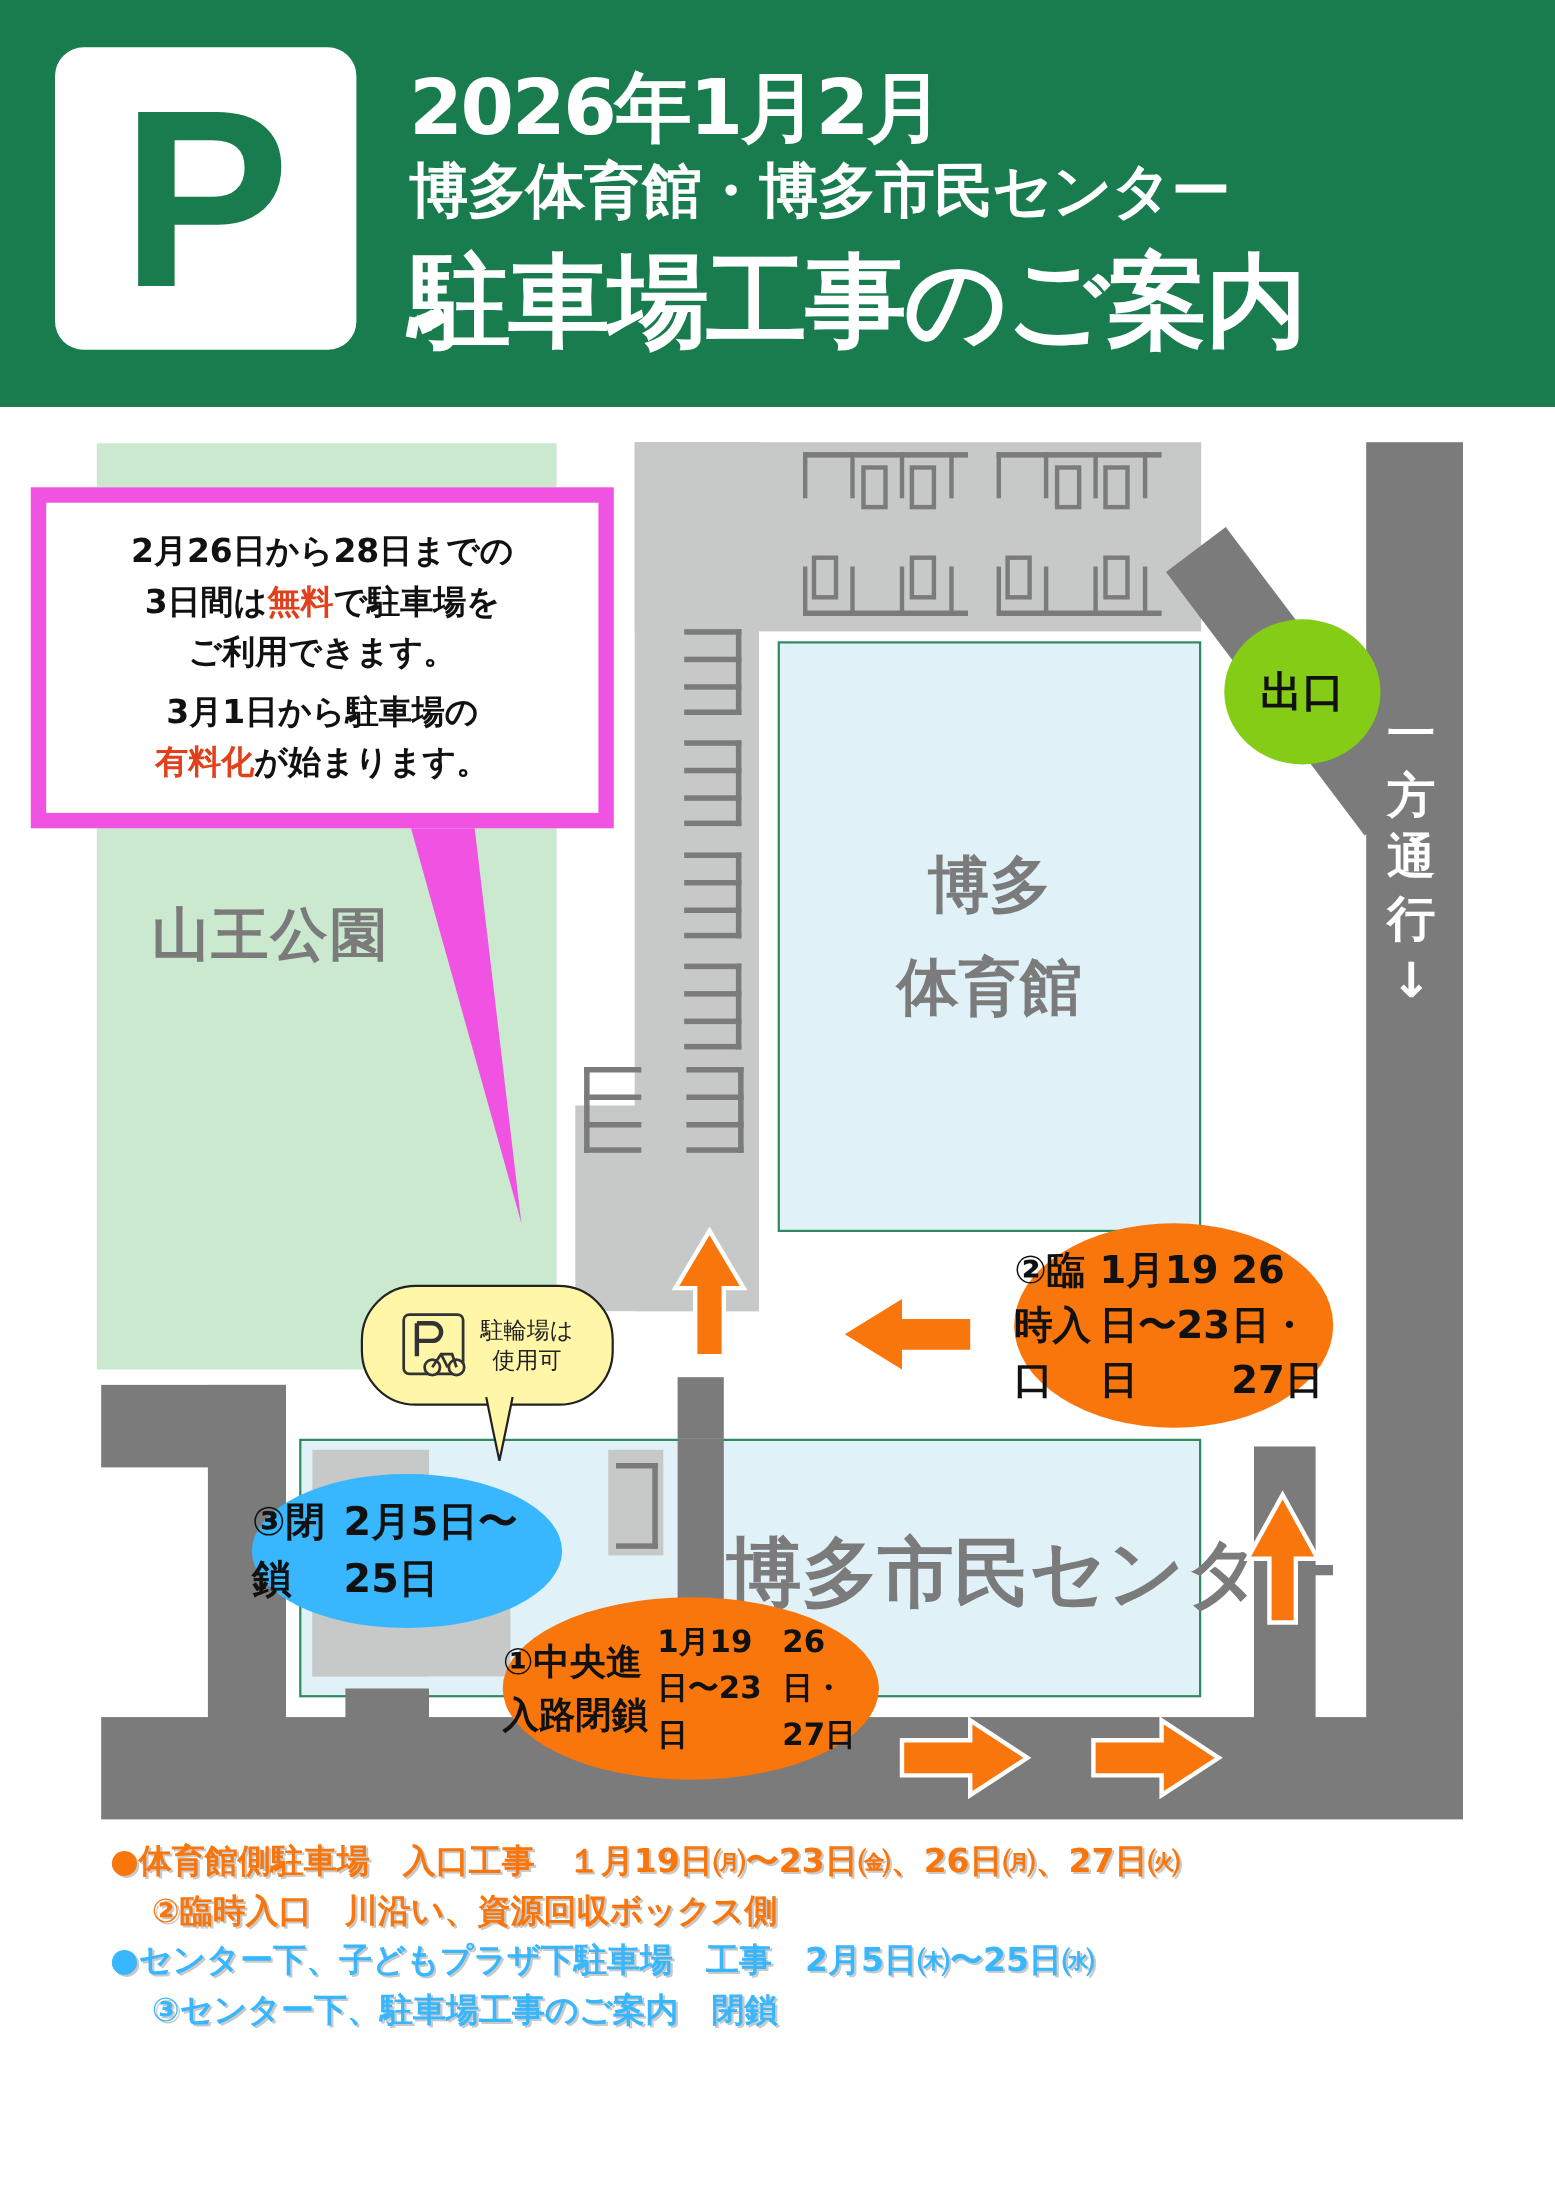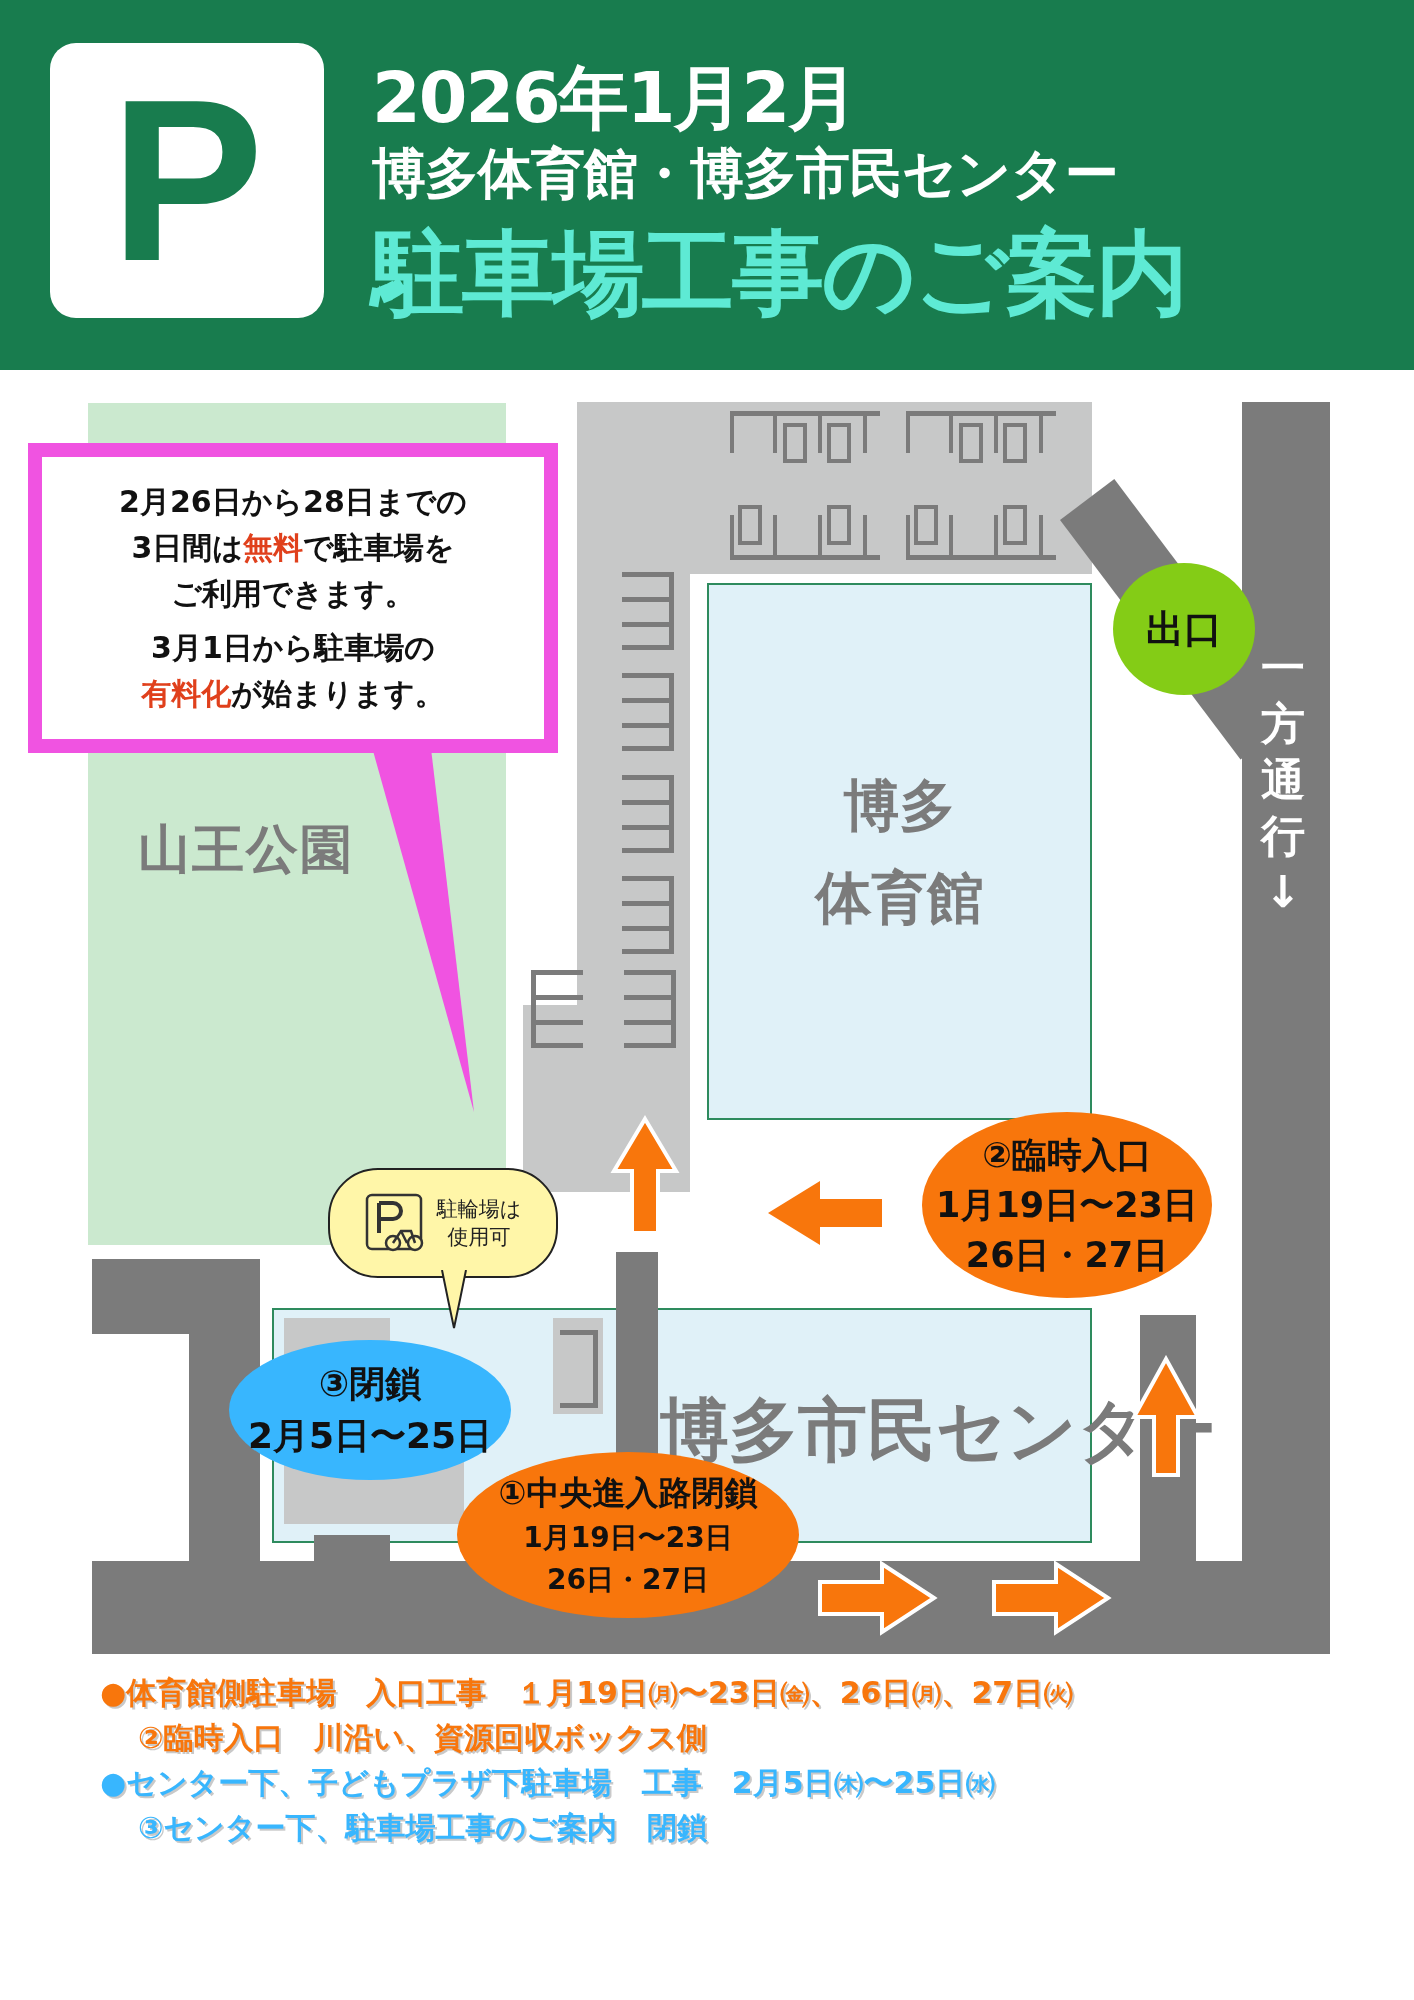--- a/index.html
+++ b/index.html
@@ -7,42 +7,42 @@
          font-family: "DejaVu Sans", "Liberation Sans", sans-serif; font-weight: bold; }
   .abs { position: absolute; }
 
   
   .header { left: 0; top: 0; width: 1414px; height: 370px; background: #187c4e; }
   .p-badge { left: 50px; top: 43px; width: 274px; height: 275px; background: #fff; border-radius: 26px; }
   .p-letter { left: 0; top: 0; width: 274px; height: 275px; display: flex; align-items: center; justify-content: center;
               color: #187c4e; font-size: 230px; font-weight: bold; font-family: "Liberation Sans", sans-serif; }
   .title1 { left: 372px; top: 52px; color: #fff; font-size: 70px; letter-spacing: -2px; }
   .title2 { left: 372px; top: 138px; color: #fff; font-size: 54px; letter-spacing: -1px; }
-  .title3 { left: 372px; top: 212px; color: #5eead4; font-size: 92px; letter-spacing: -2px; text-align: right; }
+  .title3 { left: 372px; top: 212px; color: #ffffff; font-size: 92px; letter-spacing: -2px; text-align: right; }
 
   
   .park { left: 88px; top: 403px; width: 418px; height: 842px; background: #cbe9cf; }
   .park-label { left: 138px; top: 815px; color: #7b7b7b; font-size: 52px; letter-spacing: 2px; }
   .lot-gray { background: #c7c8c8; }
   .road { background: #7b7b7b; }
   .bldg { background: #e0f1f8; border: 2px solid #2e8b5e; }
   .bldg-label { color: #7b7b7b; text-align: center; }
 
   .stall { position: absolute; border: 5px solid #7b7b7b; }
 
   .notice { left: 28px; top: 443px; width: 530px; height: 310px; border: 14px solid #f053e1; background: #fff;
             display: flex; flex-direction: column; align-items: center; justify-content: center; }
   .notice-line { font-size: 30px; color: #111; line-height: 46px; text-align: right; white-space: nowrap; }
   .red { color: #e0401c; }
 
   .exit-circle { left: 1113px; top: 563px; width: 142px; height: 132px; border-radius: 50%; background: #84cc16;
                  display: flex; align-items: center; justify-content: center; font-size: 38px; color: #111; }
   .oneway { left: 1258px; top: 640px; width: 50px; color: #fff; font-size: 44px; line-height: 56px; text-align: center; }
 
-  .ellipse { border-radius: 50%; display: flex; flex-direction: column; align-items: center; justify-content: center; color: #111; }
+  .ellipse { border-radius: 50%; display: flex; flex-direction: row; align-items: center; justify-content: center; color: #111; }
   .orange { background: #f8760c; }
   .blue { background: #38b6fe; }
 
   .bubble { left: 328px; top: 1168px; width: 230px; height: 110px; background: #fff6a8; border: 2px solid #222; border-radius: 50px;
             display: flex; align-items: center; justify-content: center; gap: 10px; }
   .bubble-text { font-size: 21px; font-weight: normal; color: #222; text-align: center; line-height: 28px; }
 
   .legend { left: 100px; top: 1670px; width: 1300px; }
   .legend-line { font-size: 30px; line-height: 45px; white-space: nowrap; text-shadow: 2px 2px 0 #c9c9c9; }
   .c-orange { color: #f8760c; }

